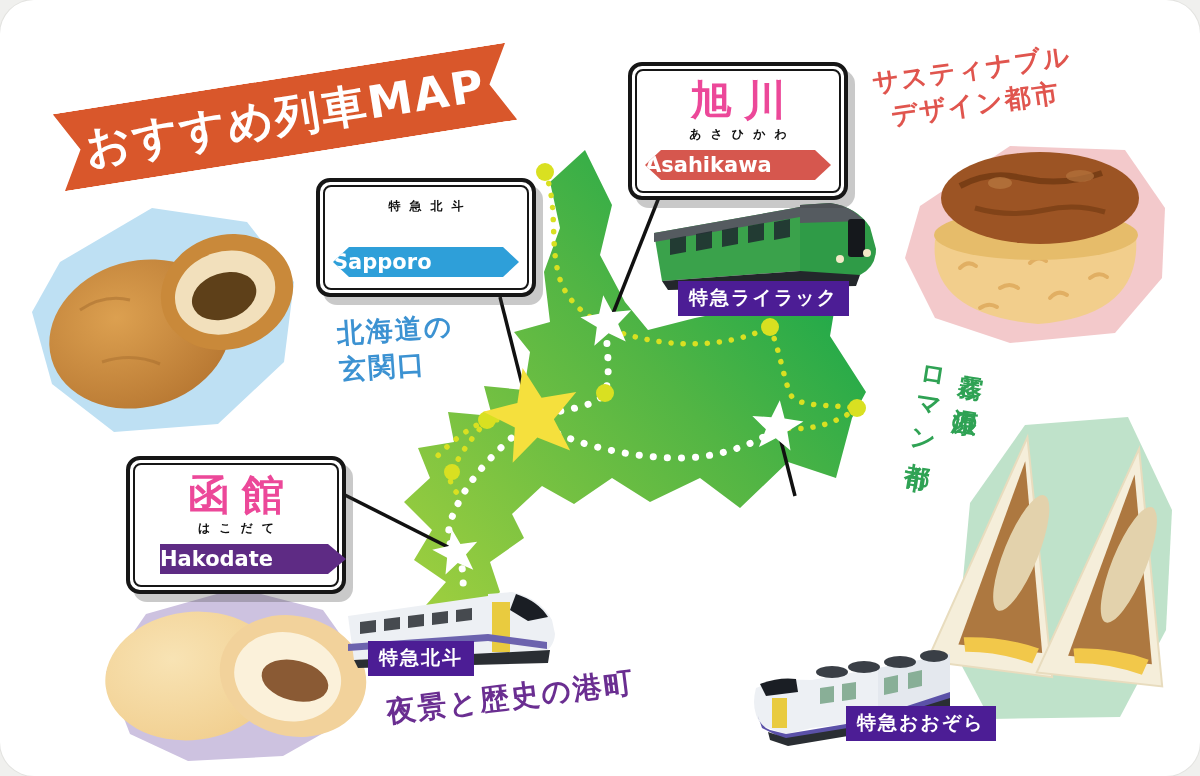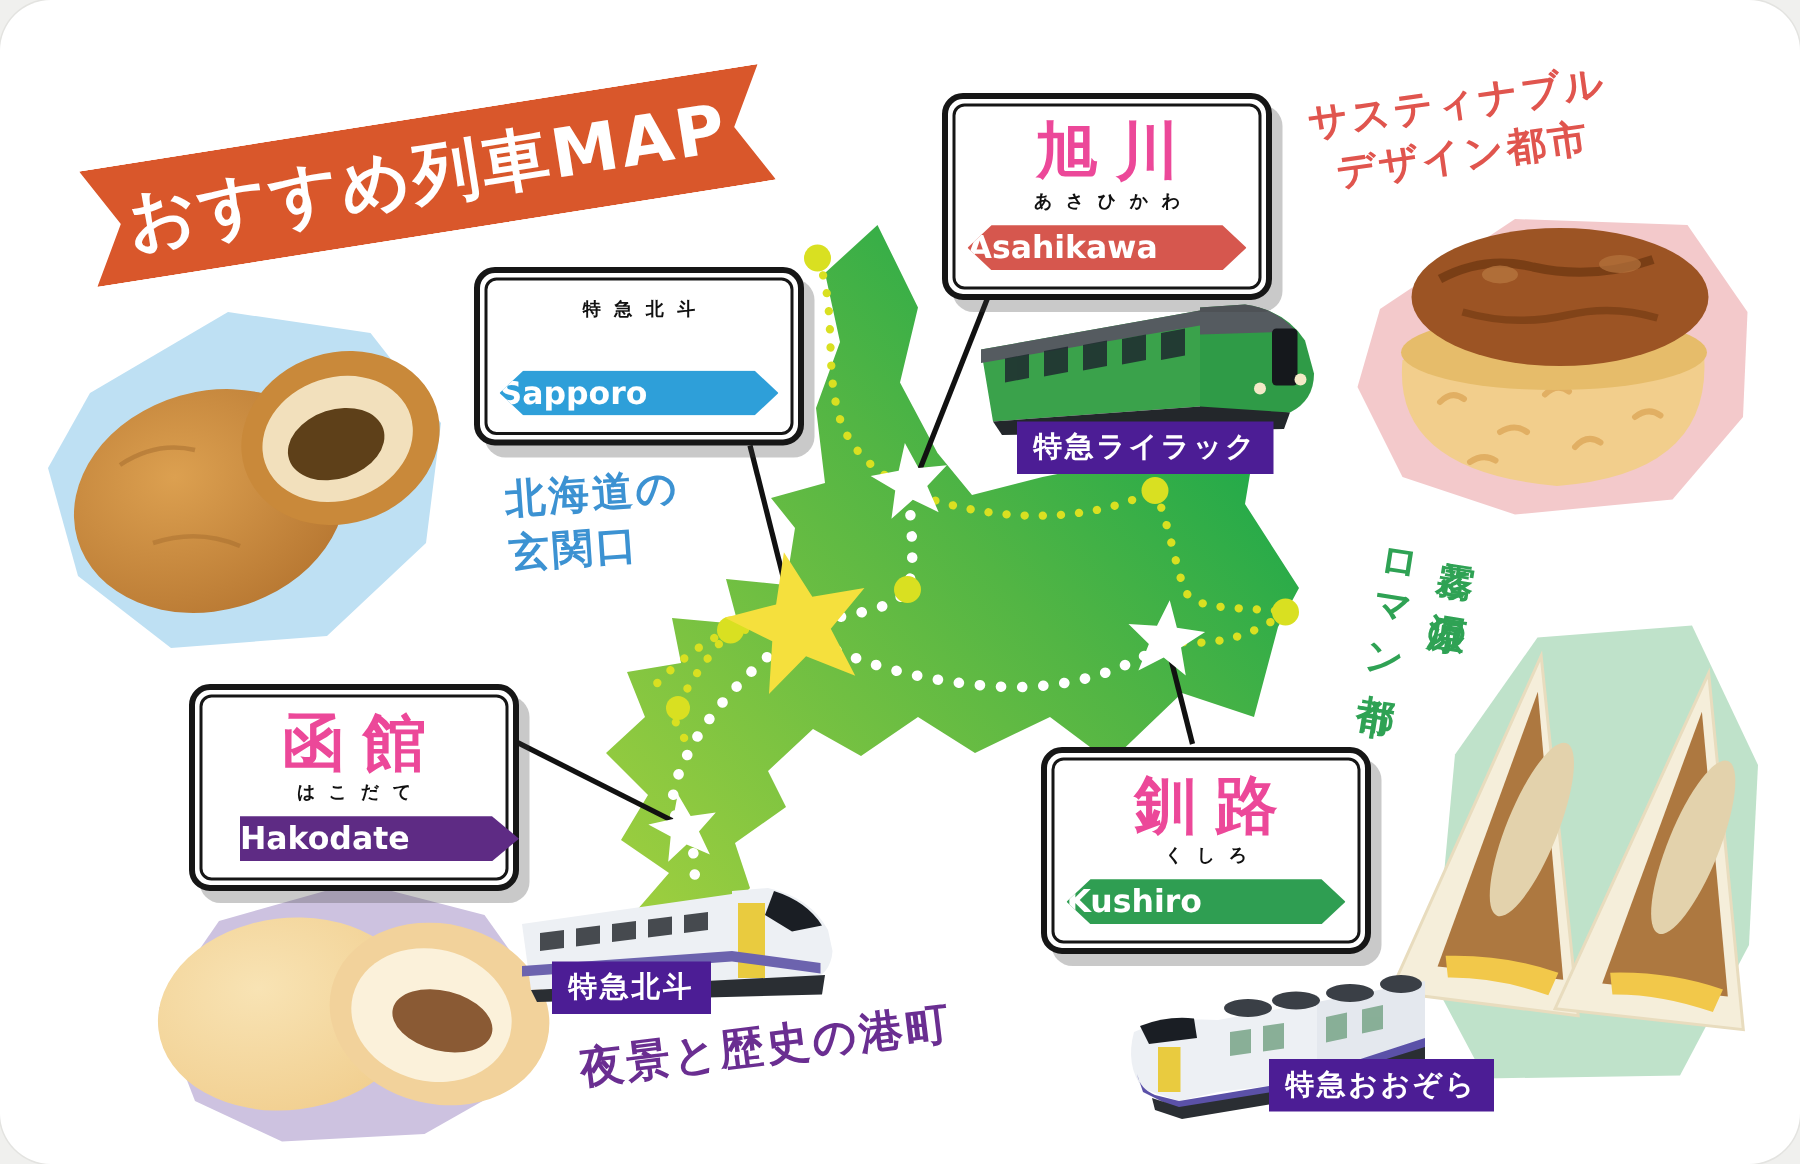--- a/index.html
+++ b/index.html
@@ -248,29 +248,20 @@
   <div class="sign" style="left:126px;top:456px">
     <div class="sign-inner">
       <div class="sign-kanji">函館</div>
       <div class="sign-kana">はこだて</div>
       <div class="sign-bar point-right" style="background: rgb(94, 43, 132); margin-left: 34px;">
         <span>Hakodate</span>
       </div>
     </div>
   </div>
 
-  <div class="sign" style="left:694px;top:498px">
-    <div class="sign-inner">
-      <div class="sign-kanji">釧路</div>
-      <div class="sign-kana">くしろ</div>
-      <div class="sign-bar" style="background: rgb(47, 158, 82);">
-        <span>Kushiro</span>
-      </div>
-    </div>
-  </div>
 
   <div class="ribbon" style="background: rgb(217, 87, 43);">
     <span>おすすめ列車MAP</span>
   </div>
 
   <div class="note note-sustainable" style="color: rgb(224, 85, 78);">
     <div>サスティナブル</div>
     <div style="padding-left:14px">デザイン都市</div>
   </div>
 

